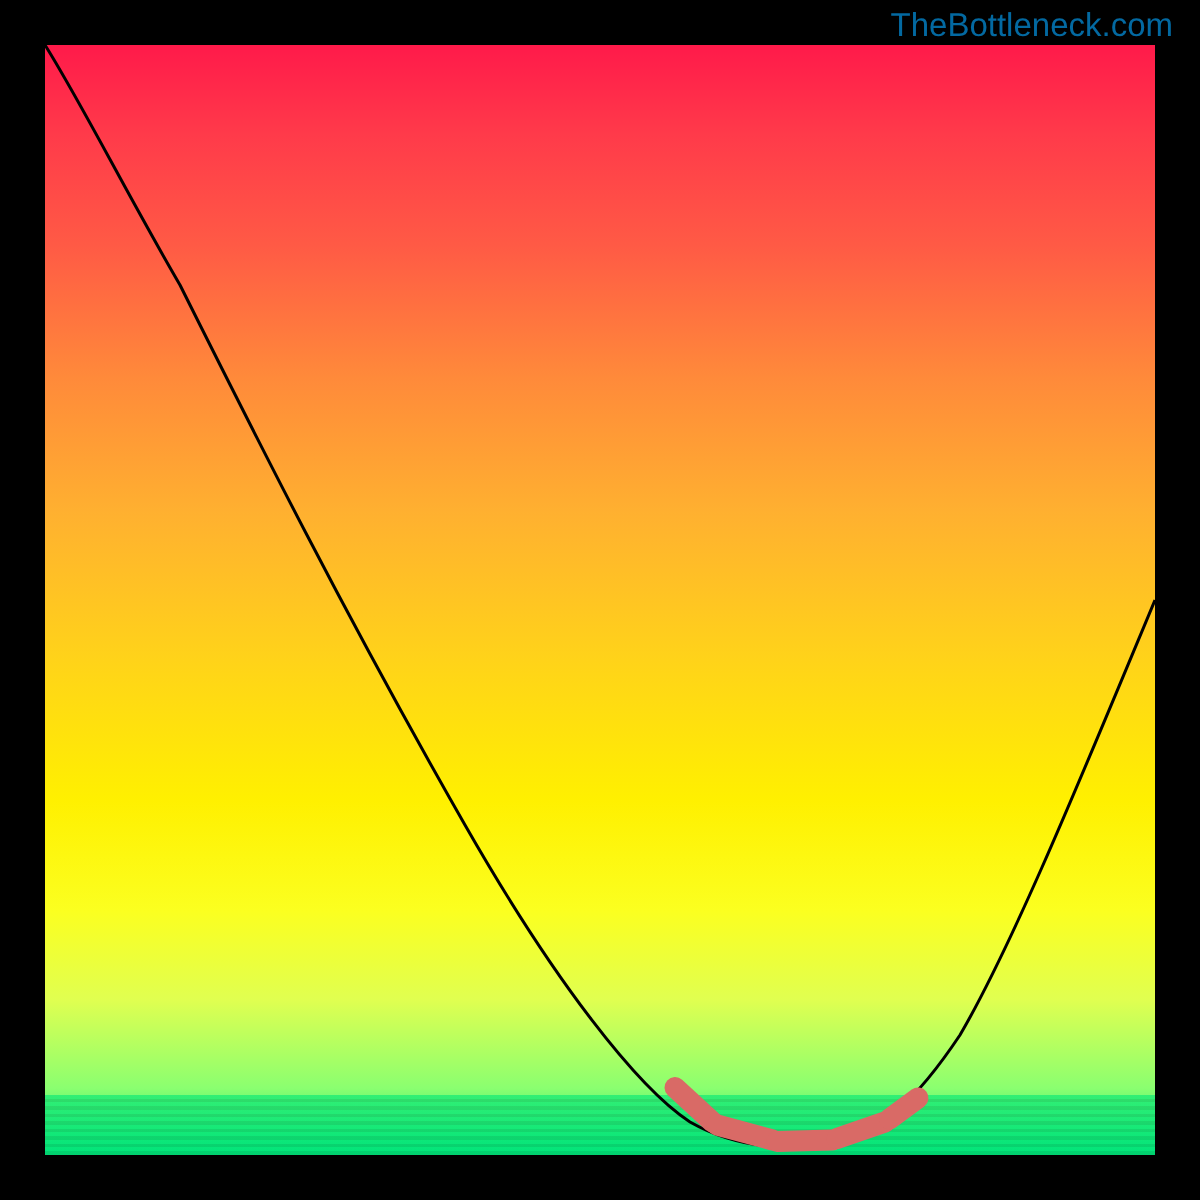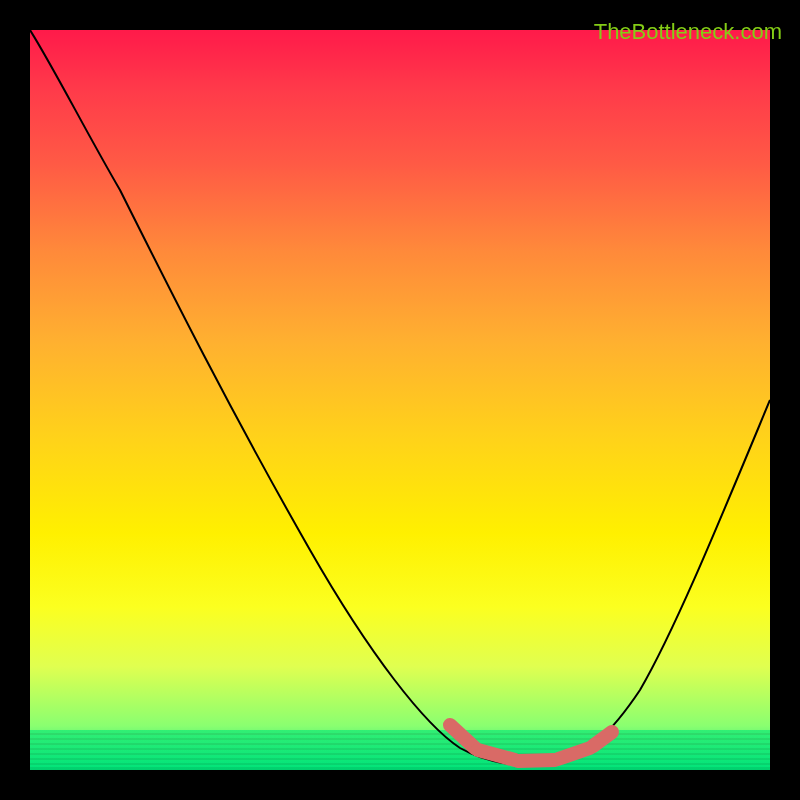--- a/index.html
+++ b/index.html
@@ -6,23 +6,23 @@
     margin: 0;
     padding: 0;
     background: #000;
     width: 800px;
     height: 800px;
     overflow: hidden;
     position: relative;
   }
   .watermark {
     position: absolute;
-    top: 19px;
+    top: 4px;
     right: 18px;
-    color: #84cc16;
+    color: #0369a1;
     font-family: Arial, sans-serif;
     font-size: 22px;
     z-index: 10;
   }
   .plot-area {
     position: absolute;
     left: 30px;
     top: 30px;
     width: 740px;
     height: 740px;

